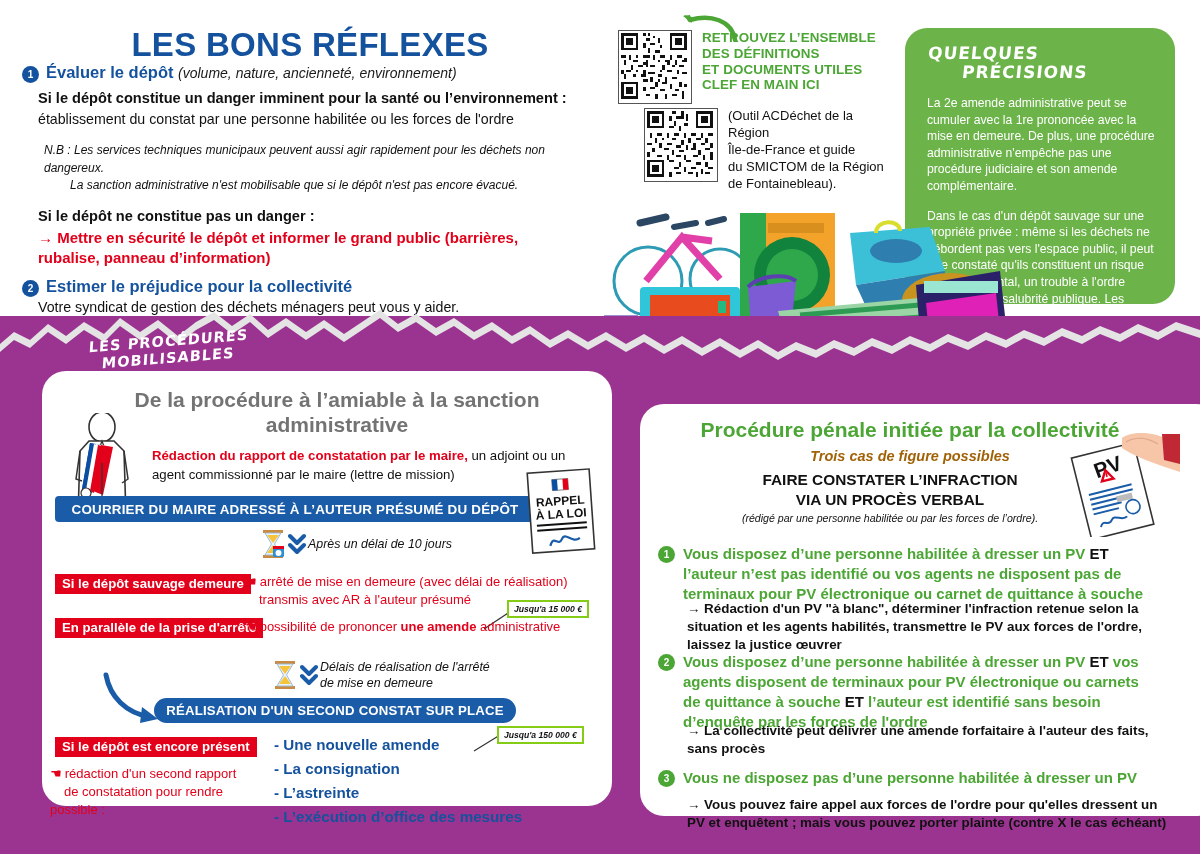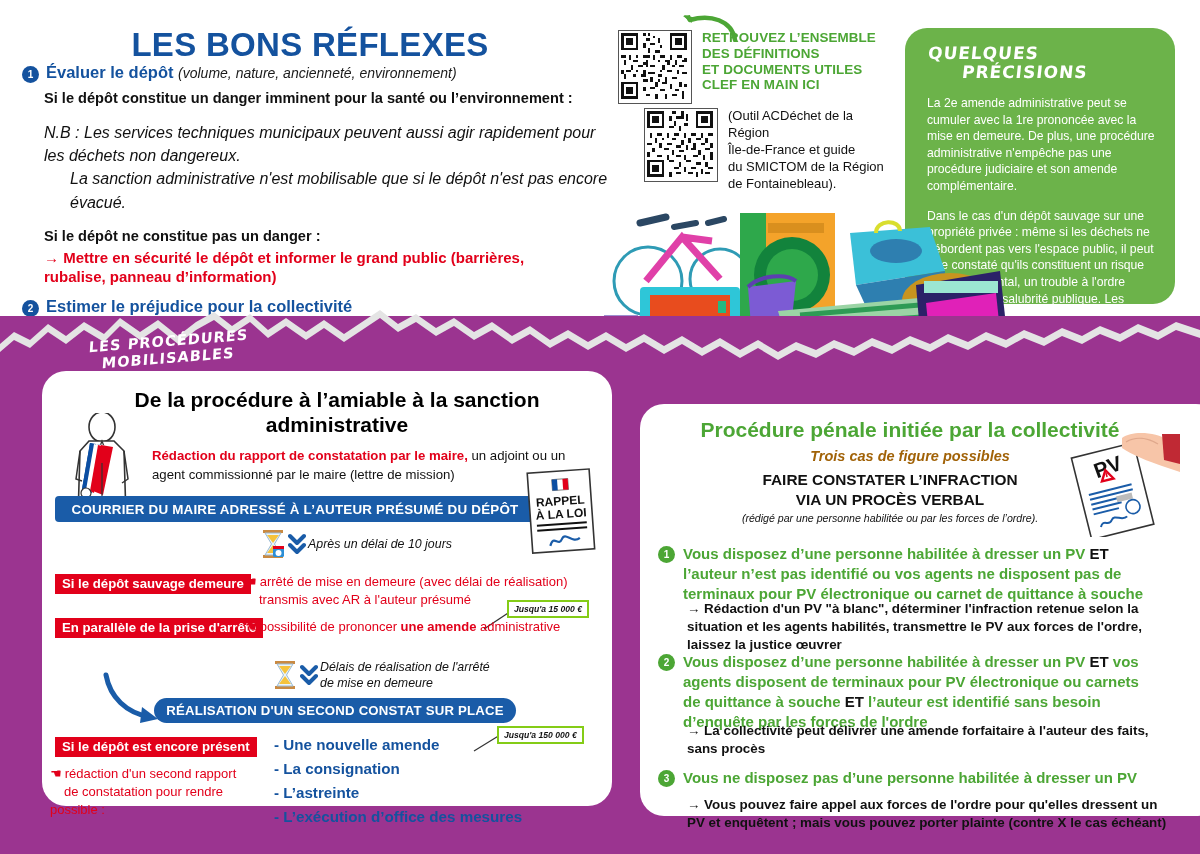--- a/index.html
+++ b/index.html
@@ -32,25 +32,25 @@
     width:17px;height:17px;border-radius:50%;
     background:#14529E;color:#fff;
     font-size:10px;font-weight:bold;
     display:flex;align-items:center;justify-content:center;
     margin-top:4px;
   }
   .step-title{
     color:#14529E;font-weight:bold;font-size:16.5px;line-height:1.25;
   }
   .step-title .paren{font-weight:normal;font-style:italic;color:#1a1a1a;font-size:14px;}
-  .ind{margin-left:22px;}
+  .ind{margin-left:16px;}
   .bold-dk{color:#111;font-weight:bold;font-size:14.6px;line-height:1.3;}
   .norm-dk{color:#111;font-size:14.2px;line-height:1.35;}
   .red-line{color:#E2001A;font-weight:bold;font-size:15px;line-height:1.3;}
-  .nb{font-style:italic;font-size:16px;color:#111;line-height:1.45;}
+  .nb{font-style:italic;font-size:12px;color:#111;line-height:1.45;}
   .nb .ind2{display:block;padding-left:26px;}
 
   
   .qr-block{position:absolute;left:618px;top:30px;width:275px;}
   .qr-row{display:flex;gap:10px;align-items:flex-start;}
   .qr-img{width:72px;height:72px;border:1px solid #555;background:#fff;position:relative;flex:0 0 auto;}
   .qr-title{color:#4CA635;font-weight:bold;font-size:13.4px;line-height:1.18;letter-spacing:.1px;}
   .qr-sub{color:#111;font-size:13px;line-height:1.3;}
   .green-arrow{position:absolute;left:62px;top:-18px;width:60px;height:30px;}
 
@@ -88,21 +88,21 @@
   }
   .proc-label .l2{display:block;padding-left:14px;}
 
   
   .card-left{
     position:absolute;left:42px;top:371px;width:570px;height:435px;
     background:#fff;border-radius:24px;
   }
   .card-left-title{
     position:absolute;left:60px;top:16px;width:470px;text-align:center;
-    color:#000000;font-size:21px;font-weight:bold;line-height:1.2;
+    color:#737373;font-size:21px;font-weight:bold;line-height:1.2;
   }
   .mayor{position:absolute;left:14px;top:42px;width:90px;height:110px;}
 
   .redac{position:absolute;left:110px;top:76px;width:420px;font-size:13.2px;line-height:1.42;color:#111;}
   .redac b{color:#E2001A;}
 
   .blue-bar{
     position:absolute;left:13px;top:125px;width:480px;height:26px;
     background:#1A5CA8;border-radius:4px;color:#fff;
     font-size:13.4px;font-weight:bold;letter-spacing:.2px;
@@ -205,20 +205,21 @@
       <div class="step-row">
         <div class="num-badge">1</div>
         <div class="step-title">
           <span>Évaluer le dépôt</span>
           <span class="paren">(volume, nature, ancienneté, environnement)</span>
         </div>
       </div>
 
       <div class="ind" style="margin-top:6px;">
         <div class="bold-dk">Si le dépôt constitue un danger imminent pour la santé ou l’environnement :</div>
+        <div class="norm-dk" style="margin-top:2px;">établissement du constat par une personne habilitée ou les forces de l'ordre</div>
       </div>
 
       <div class="ind nb" style="margin-top:13px;margin-left:22px;">
         <span>N.B : Les services techniques municipaux peuvent aussi agir rapidement pour les déchets non dangereux.</span>
         <span class="ind2">La sanction administrative n'est mobilisable que si le dépôt n'est pas encore évacué.</span>
       </div>
 
       <div class="ind" style="margin-top:13px;">
         <div class="bold-dk">Si le dépôt ne constitue pas un danger :</div>
         <div class="red-line" style="margin-top:2px;width:490px;">→ Mettre en sécurité le dépôt et informer le grand public (barrières, rubalise, panneau d’information)</div>

